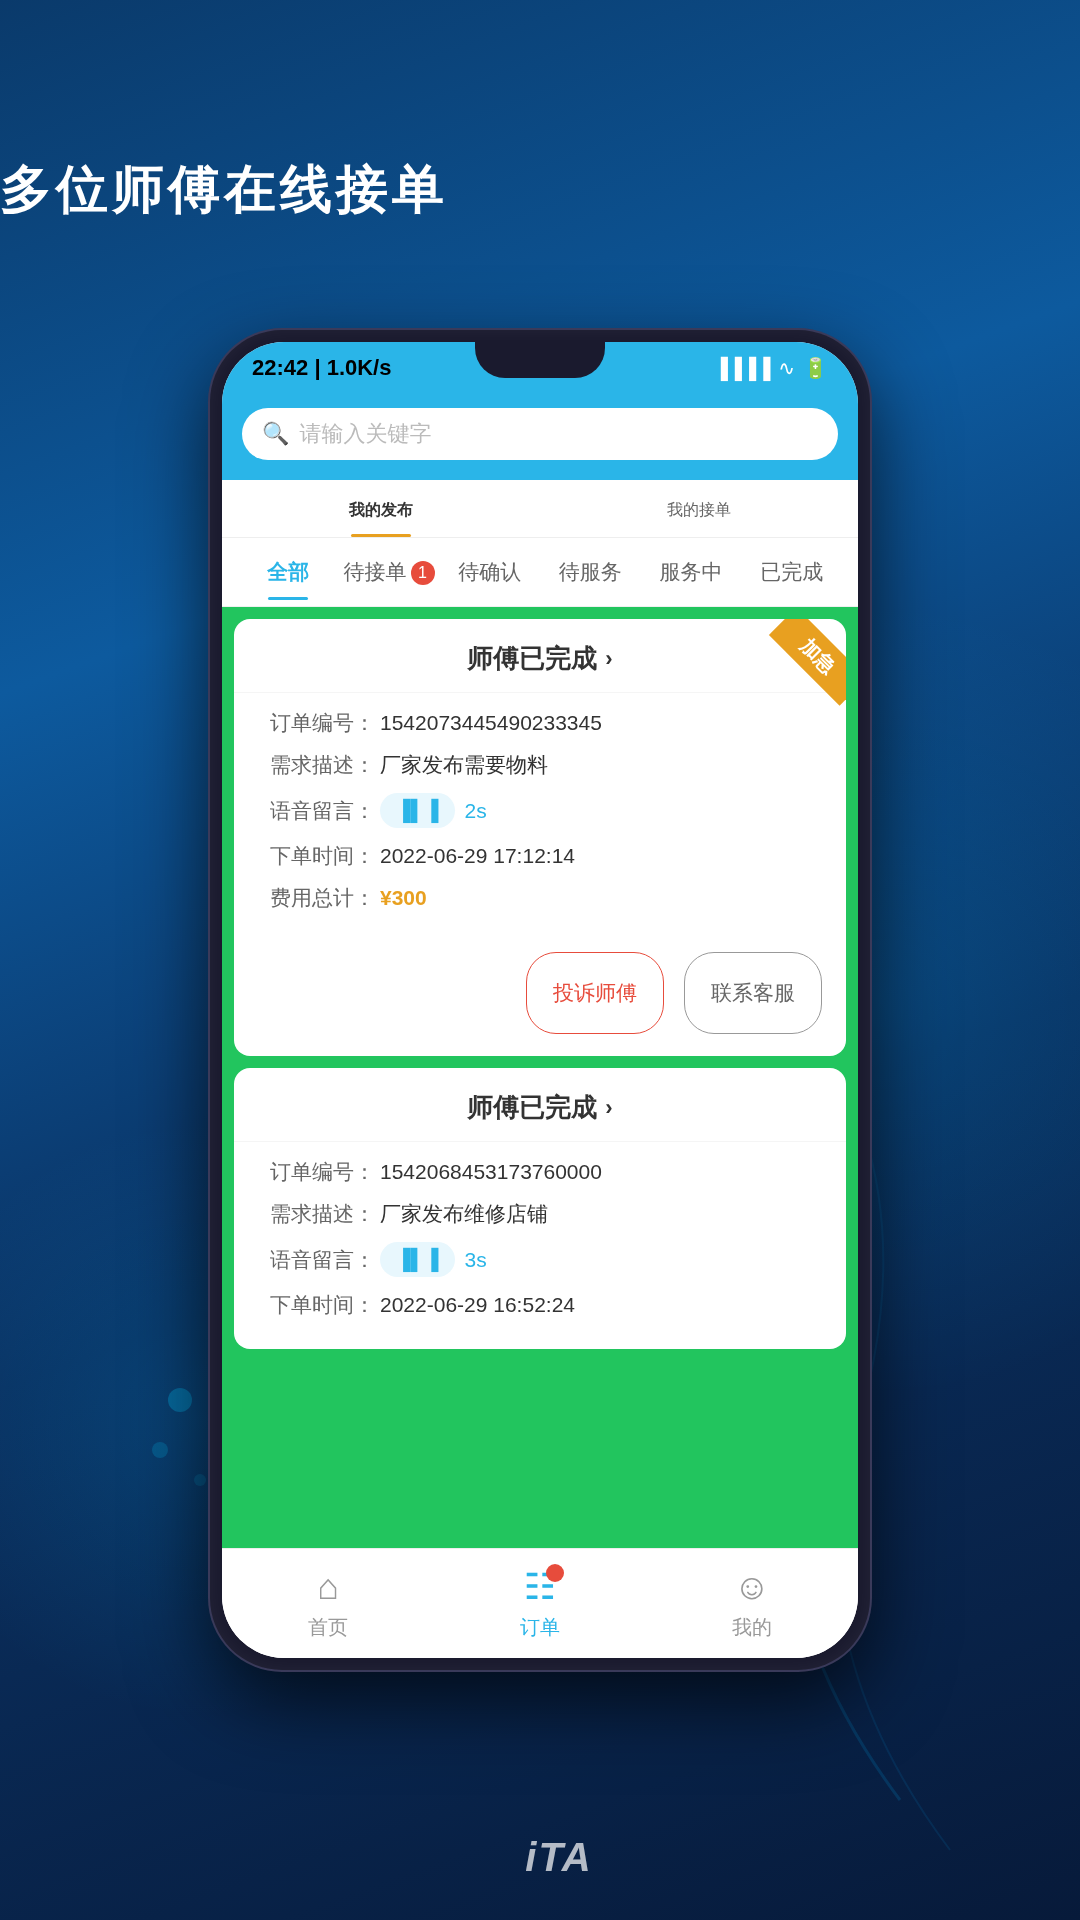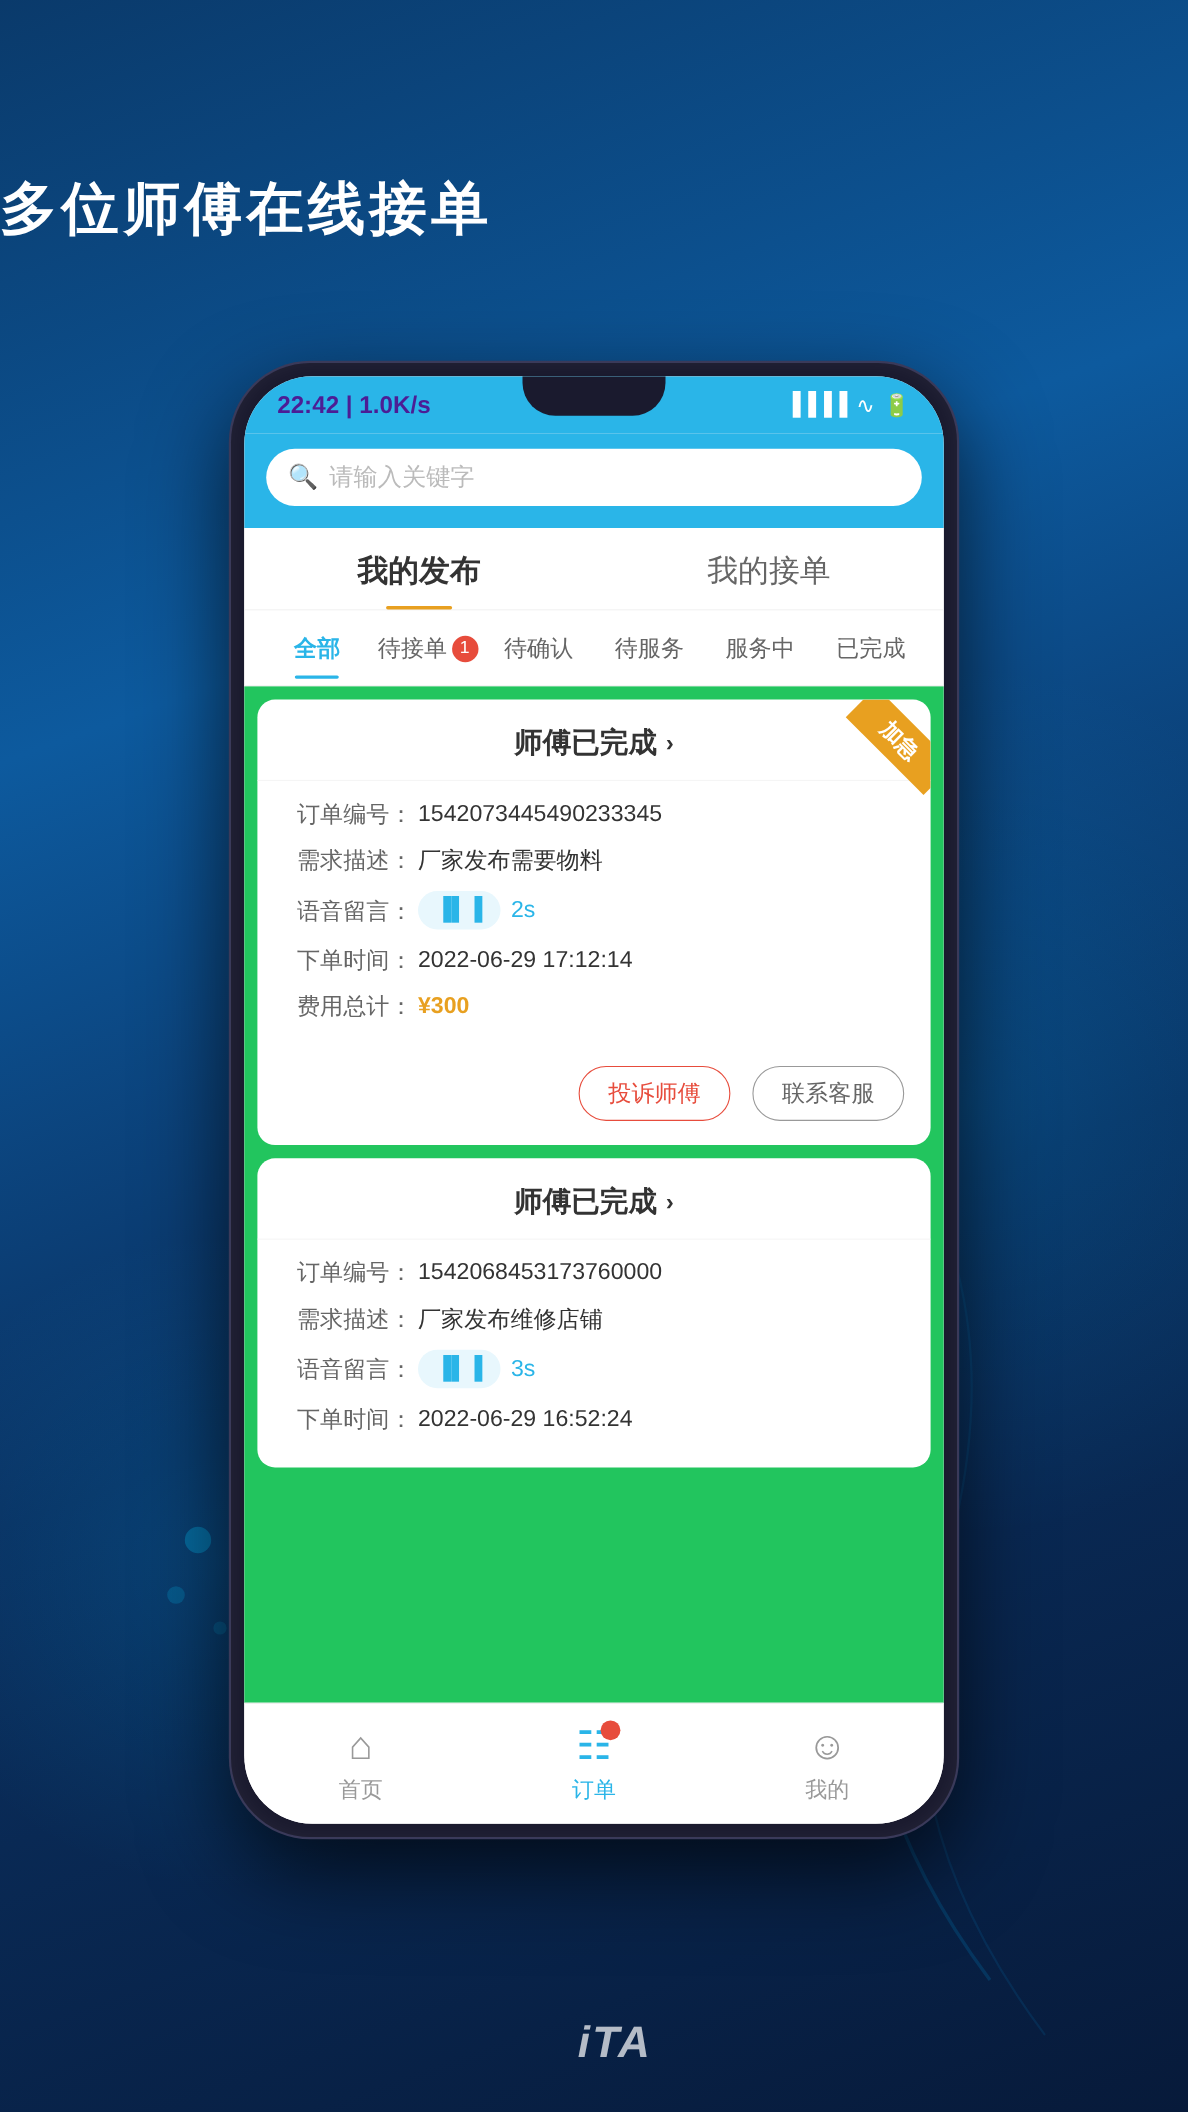--- a/index.html
+++ b/index.html
@@ -73,21 +73,21 @@
     .status-bar {
       background: #2ab5e8;
       height: 52px;
       display: flex;
       align-items: center;
       justify-content: space-between;
       padding: 0 30px;
       position: relative;
     }
     .status-time {
-      color: #4c1d95;
+      color: #000000;
       font-size: 22px;
       font-weight: 600;
     }
     .status-icons {
       display: flex;
       align-items: center;
       gap: 8px;
     }
     .status-icons span {
       color: white;
@@ -127,21 +127,21 @@
     
     .main-tabs {
       background: white;
       display: flex;
       border-bottom: 1px solid #eee;
     }
     .main-tab {
       flex: 1;
       text-align: center;
       padding: 20px 0 16px;
-      font-size: 28px;
+      font-size: 16px;
       color: #666;
       position: relative;
     }
     .main-tab.active {
       color: #333;
       font-weight: 600;
     }
     .main-tab.active::after {
       content: '';
       position: absolute;
@@ -280,21 +280,21 @@
       background: white;
       border-radius: 30px;
       padding: 10px 26px;
       font-size: 21px;
     }
     .btn-service {
       border: 1.5px solid #999;
       color: #666;
       background: white;
       border-radius: 30px;
-      padding: 10px 26px;
+      padding: 26px 26px;
       font-size: 21px;
     }
 
     
     .ribbon {
       position: absolute;
       top: 0;
       right: 0;
       width: 90px;
       height: 90px;

